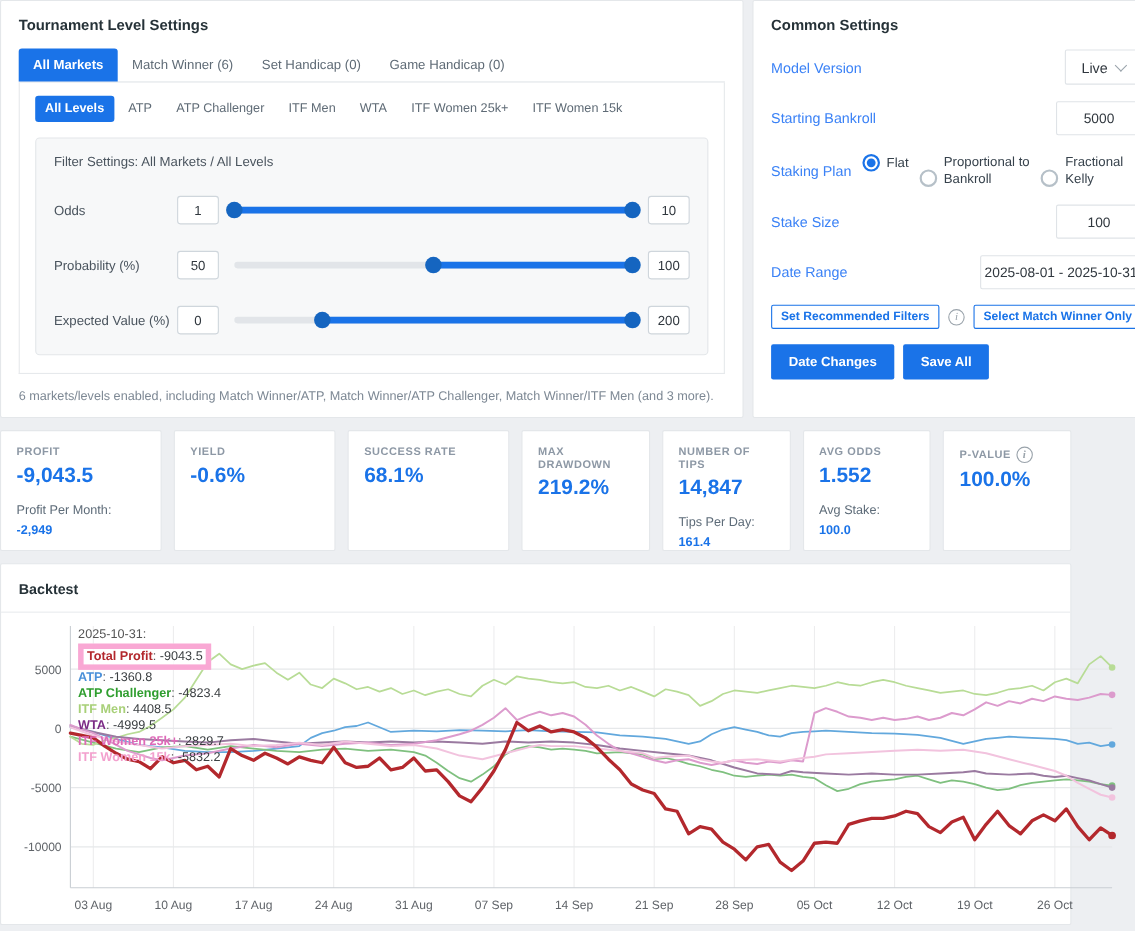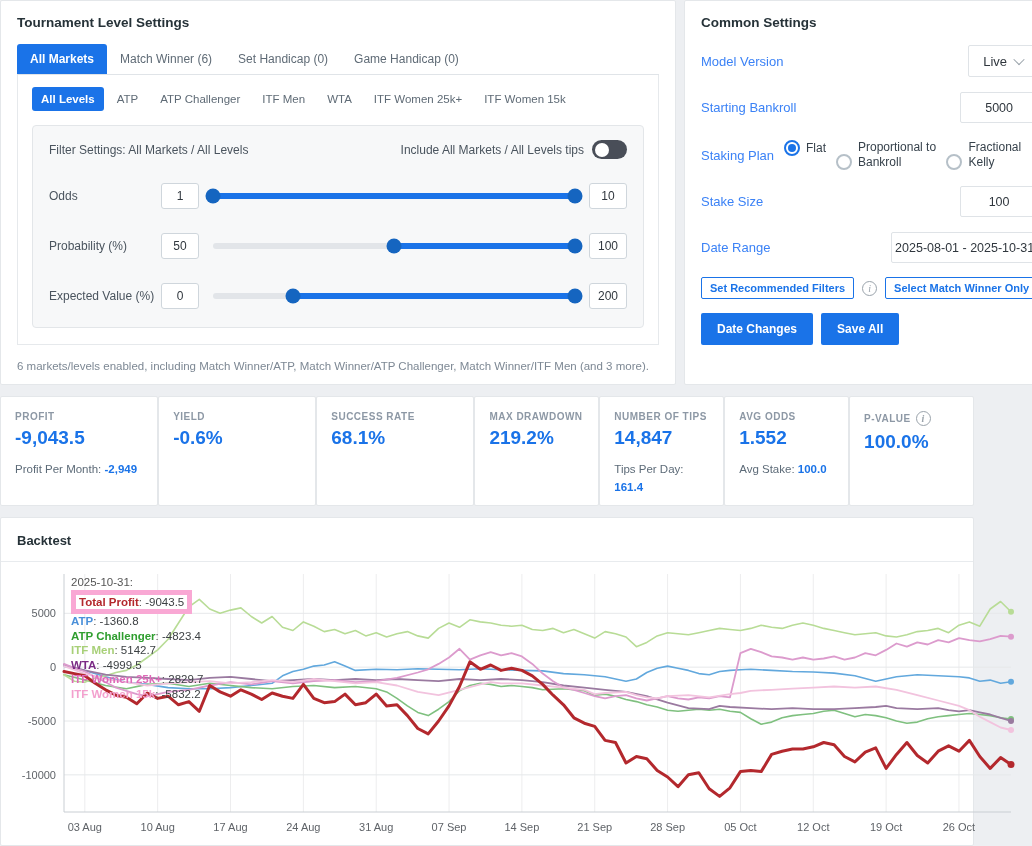--- a/index.html
+++ b/index.html
@@ -89,21 +89,21 @@
     background: #1a73e8; color: #fff; border: none; font-size: 12px; font-weight: bold;
     padding: 9px 16px; border-radius: 2px; cursor: pointer; font-family: inherit;
   }
   .info-icon {
     width: 15px; height: 15px; border: 1px solid #9aa3ab; border-radius: 50%; color: #9aa3ab;
     font-size: 10px; display: inline-flex; align-items: center; justify-content: center; flex: 0 0 auto;
     font-style: italic; font-family: "Liberation Serif", serif;
   }
 
   
-  .stats-row { display: flex; }
+  .stats-row { display: flex; gap: 11px; }
   .stat-card { background: #fff; border: 1px solid #e4e7ea; border-radius: 2px; padding: 14px 14px; height: 110px; }
   .stat-wide { flex: 1.35; }
   .stat-narrow { flex: 1; }
   .stat-label { font-size: 10px; font-weight: bold; letter-spacing: 0.5px; color: #8d98a5; display: flex; align-items: center; gap: 5px; }
   .stat-value { margin-top: 5px; font-size: 19px; font-weight: bold; color: #1a73e8; }
   .stat-sub { margin-top: 12px; font-size: 11.5px; color: #5d6b78; line-height: 1.55; }
   .stat-sub b { color: #1a73e8; }
 
   
   .chart-card { padding: 0; }
@@ -136,26 +136,20 @@
             <div class="ltab">ATP</div>
             <div class="ltab">ATP Challenger</div>
             <div class="ltab">ITF Men</div>
             <div class="ltab">WTA</div>
             <div class="ltab">ITF Women 25k+</div>
             <div class="ltab">ITF Women 15k</div>
           </div>
         <div class="filter-box">
           <div class="filter-head">
             <span>Filter Settings: All Markets / All Levels</span>
-            <span class="toggle-wrap">
-              <span>Include All Markets / All Levels tips</span>
-              <span class="toggle">
-                  <span class="knob"></span>
-                </span>
-            </span>
           </div>
           <div id="filterRows">
               <div class="slider-row">
                 <span class="slider-label">Odds</span>
                 <input class="slider-input" value="1" style="">
                 <div class="track">
                   <div class="fill" style="left: 0%; width: 100%;"></div>
                   <div class="handle" style="left: 0%;"></div>
                   <div class="handle" style="left: 100%;"></div>
                 </div>
@@ -330,21 +324,21 @@
           <polyline points="63.0,104.1 83.8,111.6 104.6,117.0 125.4,120.2 146.3,123.5 167.1,121.3 187.9,120.2 208.7,119.2 229.5,121.3 250.3,120.2 271.1,118.1 291.9,120.2 312.8,117.0 333.6,119.2 354.4,121.3 375.2,120.2 396.0,123.5 416.8,129.9 437.6,133.2 458.5,127.8 479.3,122.4 489.7,120.2 500.1,121.3 520.9,121.3 541.7,123.5 562.5,125.6 583.3,127.8 593.7,132.1 604.1,131.0 625.0,129.9 635.4,133.2 645.8,135.3 656.2,136.4 666.6,134.2 687.4,133.2 708.2,135.3 729.0,132.1 739.4,131.0 749.8,128.8 770.6,127.8 791.5,126.7 812.3,125.6 833.1,124.5 853.9,125.6 874.7,124.5 895.5,127.8 916.3,133.2 937.2,138.5 958.0,143.9 968.4,148.2 978.8,154.7 989.2,160.1 999.6,165.5 1010.0,168.0" fill="none" stroke="#f2c3de" stroke-width="1.8" stroke-linejoin="round" stroke-linecap="round"></polyline>
           <circle cx="1010" cy="167.96215384615385" r="3" fill="#f2c3de"></circle>
           <polyline points="63.0,109.5 73.4,111.6 83.8,113.8 94.2,121.3 104.6,127.8 115.0,133.2 125.4,135.3 135.8,141.8 146.3,131.0 156.7,136.4 167.1,134.2 177.5,142.8 187.9,139.6 198.3,149.3 208.7,123.5 219.1,129.9 229.5,134.2 239.9,127.8 250.3,132.1 260.7,137.5 271.1,131.0 281.5,134.2 291.9,136.4 302.4,122.4 312.8,136.4 323.2,140.7 333.6,139.6 344.0,132.1 354.4,142.8 364.8,140.7 375.2,132.1 385.6,143.9 396.0,142.8 406.4,153.6 416.8,166.5 427.2,171.9 437.6,159.0 448.0,143.9 458.5,124.5 468.9,99.8 479.3,107.3 489.7,103.0 500.1,108.4 510.5,106.2 520.9,108.4 531.3,113.8 541.7,122.4 552.1,133.2 562.5,142.8 572.9,155.8 583.3,161.2 593.7,164.4 604.1,178.4 614.5,180.5 625.0,201.0 635.4,194.5 645.8,196.7 656.2,208.5 666.6,215.0 677.0,224.7 687.4,212.8 697.8,210.7 708.2,226.8 718.6,234.4 729.0,225.8 739.4,209.6 749.8,208.5 760.2,209.6 770.6,192.4 781.1,189.2 791.5,187.0 801.9,187.0 812.3,184.8 822.7,180.5 833.1,182.7 843.5,194.5 853.9,199.9 864.3,190.2 874.7,185.9 885.1,206.4 895.5,192.4 905.9,180.5 916.3,193.5 926.7,201.0 937.2,189.2 947.6,183.8 958.0,189.2 968.4,178.4 978.8,194.5 989.2,206.4 999.6,195.6 1010.0,202.5" fill="none" stroke="#b3282d" stroke-width="3" stroke-linejoin="round" stroke-linecap="round"></polyline>
           <circle cx="1010" cy="202.54538461538462" r="3.5" fill="#b3282d"></circle>
         </svg>
       <div class="tooltip" id="chartTooltip">
           <div class="tt-date">2025-10-31:</div>
           <div class="tt-row"><span class="tt-boxed"><b style="color: rgb(179, 40, 45);">Total Profit</b>: <span class="val">-9043.5</span></span></div>
           <div class="tt-row"><b style="color: rgb(74, 144, 217);">ATP</b>: <span class="val">-1360.8</span></div>
           <div class="tt-row"><b style="color: rgb(47, 158, 47);">ATP Challenger</b>: <span class="val">-4823.4</span></div>
-          <div class="tt-row"><b style="color: rgb(168, 208, 120);">ITF Men</b>: <span class="val">5142.7</span></div>
+          <div class="tt-row"><b style="color: rgb(168, 208, 120);">ITF Men</b>: <span class="val">4408.5</span></div>
           <div class="tt-row"><b style="color: rgb(123, 43, 133);">WTA</b>: <span class="val">-4999.5</span></div>
           <div class="tt-row"><b style="color: rgb(222, 106, 184);">ITF Women 25k+</b>: <span class="val">2829.7</span></div>
           <div class="tt-row"><b style="color: rgb(243, 160, 206);">ITF Women 15k</b>: <span class="val">-5832.2</span></div>
         </div>
     </div>
   </section>
 
 </div>
 
 </body></html>

